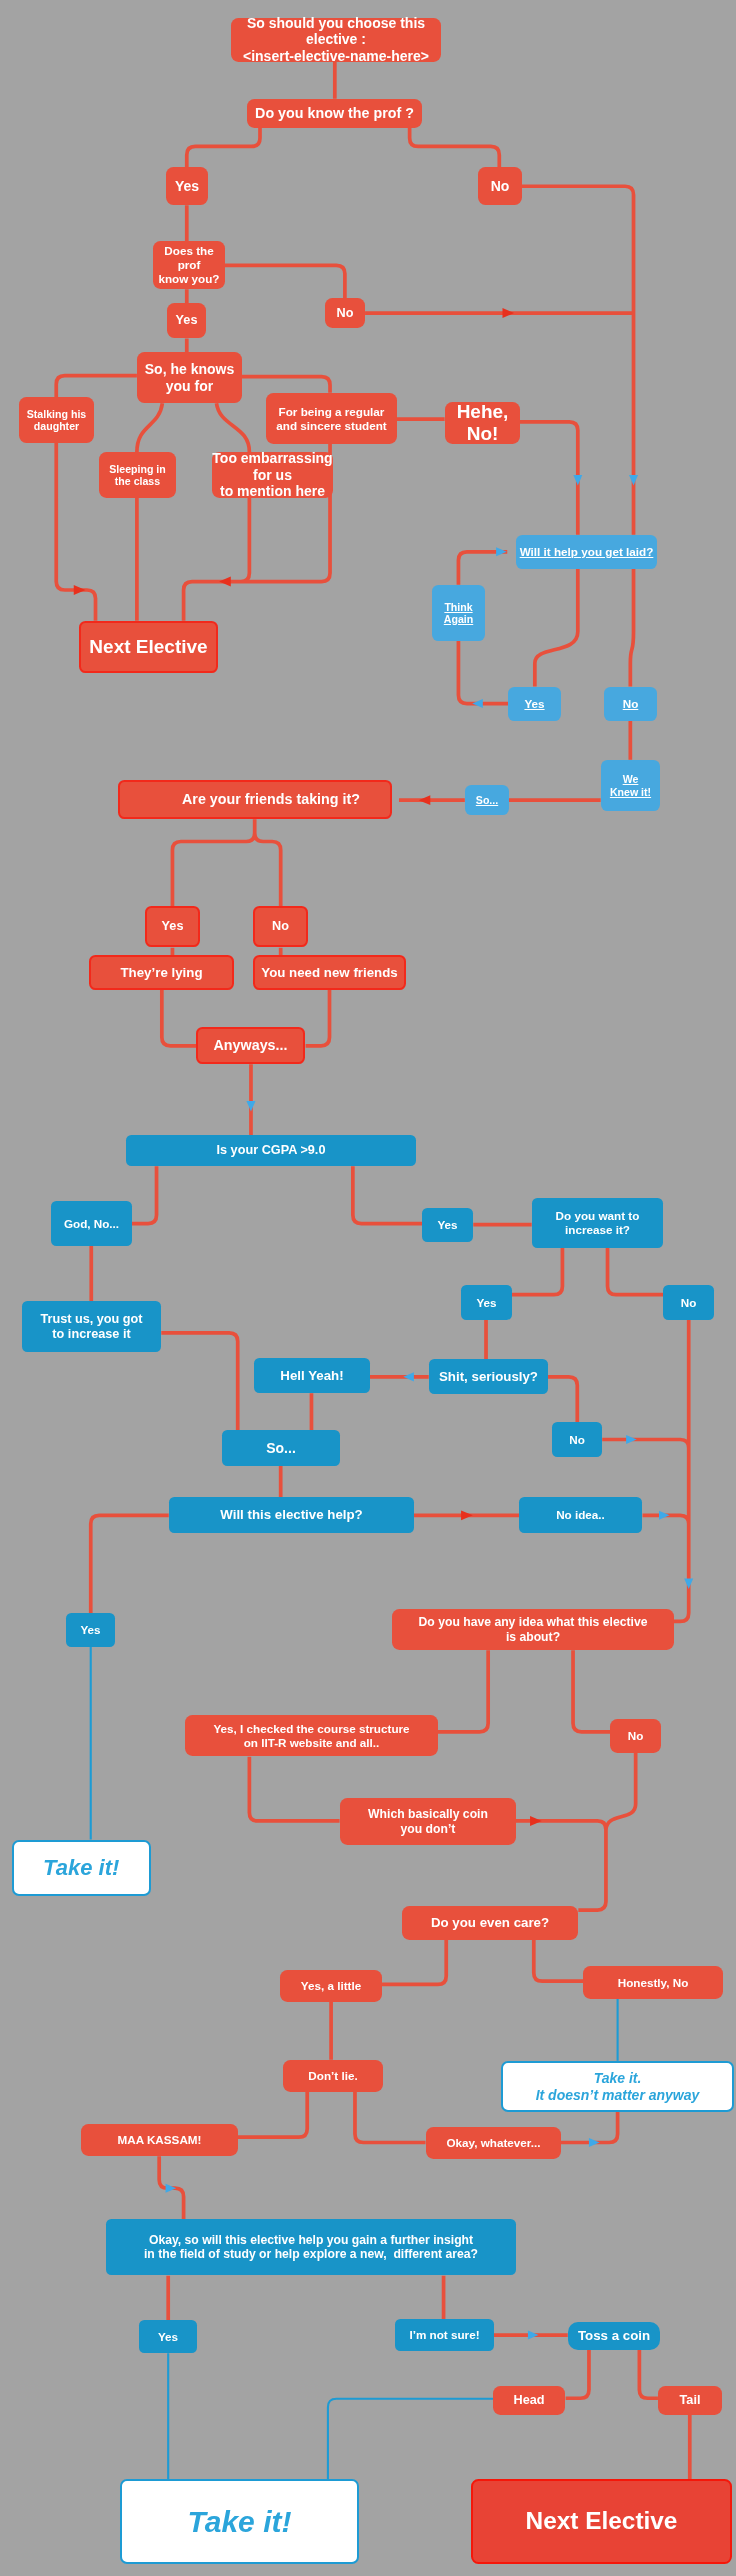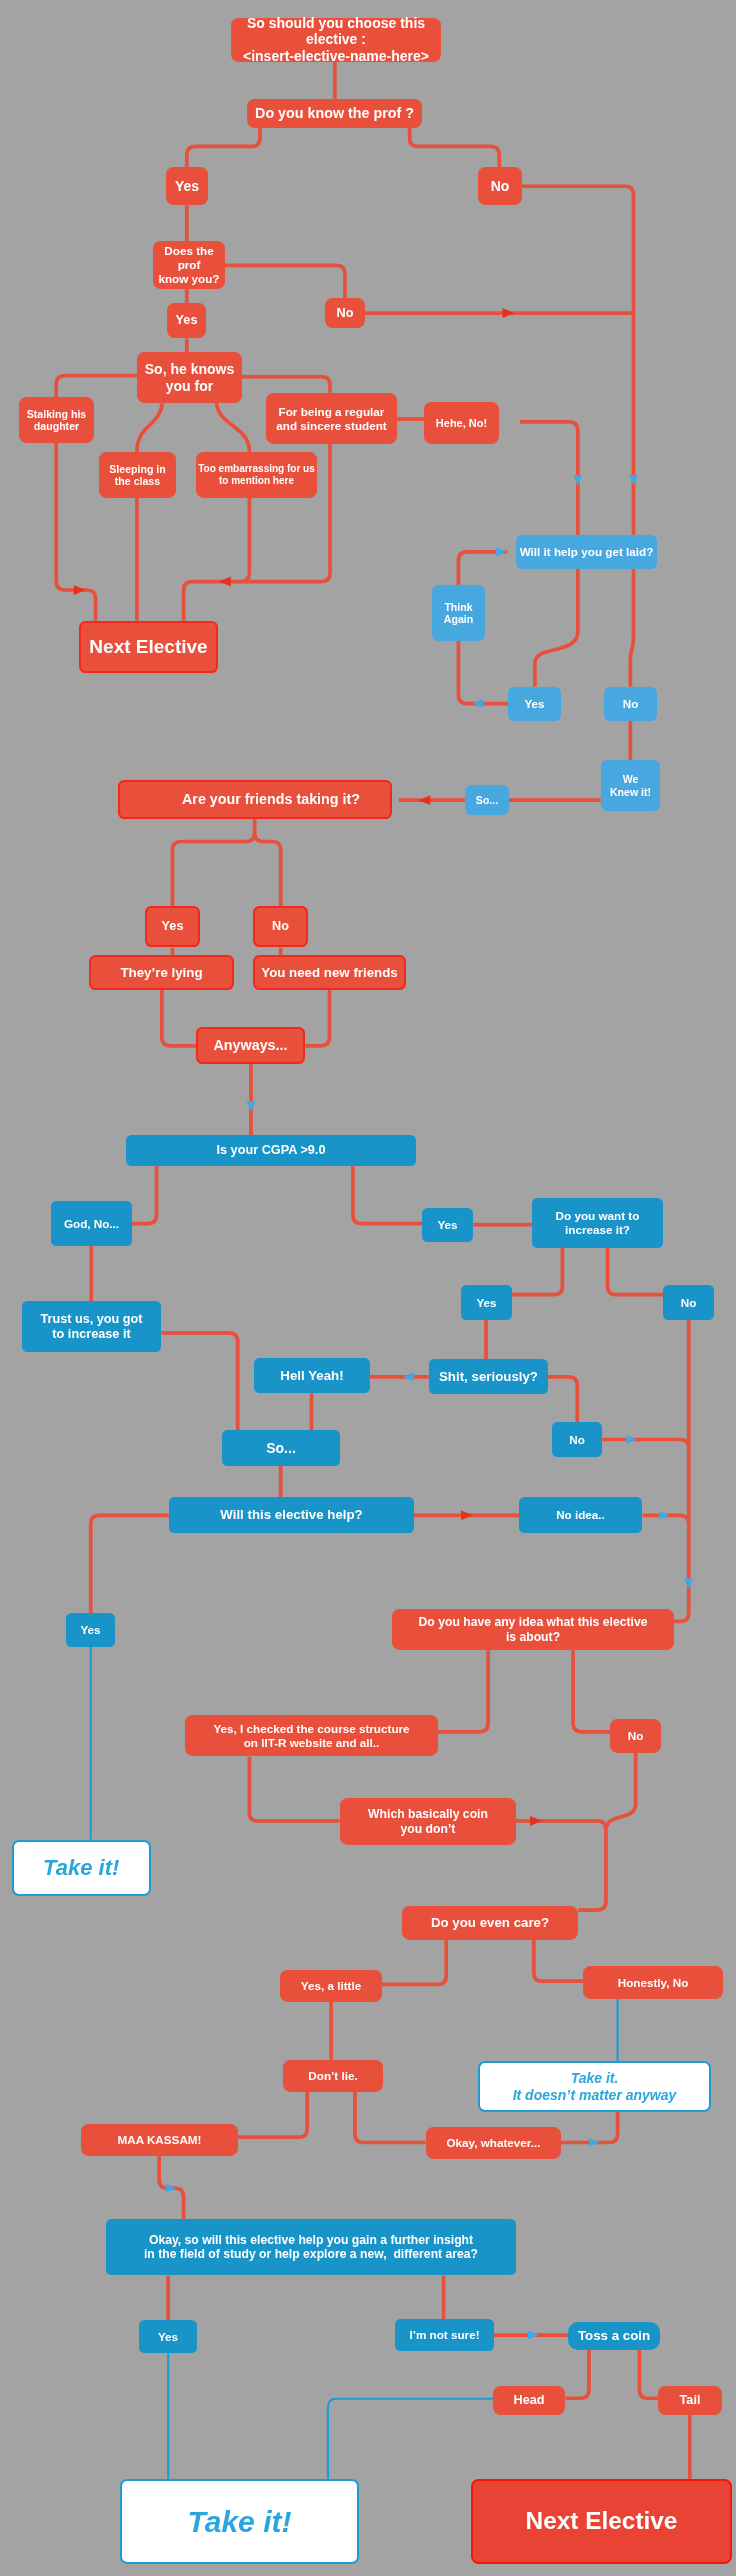--- a/index.html
+++ b/index.html
@@ -16,21 +16,21 @@
     display:flex;align-items:center;justify-content:center;
     text-align:center;color:#ffffff;
     line-height:1.18;white-space:pre-wrap;
     box-sizing:border-box;
     border-radius:7.4px;
     font-weight:bold;
   }
   .red   {background:#E8503C;}
   .red-b {background:#E8503C;border:2.1px solid #F2291B;border-radius:6.4px;}
   .red-big{background:#E84335;border:2.7px solid #F5170A;border-radius:7.4px;}
-  .blue-l{background:#47A8DF;border-radius:6.4px;}
+  .blue-l{background:#47A8DF;border-radius:6.4px;text-decoration:underline;}
   .blue-d{background:#1894C8;border-radius:5.3px;}
   .sq{border-radius:10px;}
   .outline{background:#ffffff;border:2.1px solid #1D9BD4;color:#2BA5DB;border-radius:7px;font-style:italic;}
 </style>
 </head>
 <body>
 
 <div id="canvas">
   <svg id="wires" viewBox="0 0 1389 4855" xmlns="http://www.w3.org/2000/svg">
     <path fill="none" stroke="#E8503C" stroke-width="7" stroke-linejoin="round" d="
@@ -136,25 +136,25 @@
     <div class="node red" style="left: 153px; top: 241px; width: 72px; height: 48px; font-size: 11.7px;">Does the prof
 know you?</div>
     <div class="node red" style="left: 167px; top: 303px; width: 39px; height: 35px; font-size: 12.7px;">Yes</div>
     <div class="node red" style="left: 325px; top: 298px; width: 40px; height: 30px; font-size: 12.7px;">No</div>
     <div class="node red" style="left: 137px; top: 352px; width: 105px; height: 51px; font-size: 14px;">So, he knows
 you for</div>
     <div class="node red" style="left: 19px; top: 397px; width: 75px; height: 46px; font-size: 10.6px;">Stalking his
 daughter</div>
     <div class="node red" style="left: 99px; top: 452px; width: 77px; height: 46px; font-size: 10.6px;">Sleeping in
 the class</div>
-    <div class="node red" style="left: 196px; top: 452px; width: 121px; height: 46px; font-size: 10px;">Too embarrassing for us
+    <div class="node red" style="left: 212px; top: 452px; width: 121px; height: 46px; font-size: 14px;">Too embarrassing for us
 to mention here</div>
     <div class="node red" style="left: 266px; top: 393px; width: 131px; height: 51px; font-size: 11.7px;">For being a regular
 and sincere student</div>
-    <div class="node red" style="left: 424px; top: 402px; width: 75px; height: 42px; font-size: 11px;">Hehe, No!</div>
+    <div class="node red" style="left: 445px; top: 402px; width: 75px; height: 42px; font-size: 19px;">Hehe, No!</div>
     <div class="node blue-l" style="left: 516px; top: 535px; width: 141px; height: 34px; font-size: 11.7px;">Will it help you get laid?</div>
     <div class="node blue-l" style="left: 432px; top: 585px; width: 53px; height: 56px; font-size: 10.6px;">Think
 Again</div>
     <div class="node blue-l" style="left: 508px; top: 687px; width: 53px; height: 34px; font-size: 11.7px;">Yes</div>
     <div class="node blue-l" style="left: 604px; top: 687px; width: 53px; height: 34px; font-size: 11.7px;">No</div>
     <div class="node blue-l" style="left: 601px; top: 760px; width: 59px; height: 51px; font-size: 10.6px;">We
 Knew it!</div>
     <div class="node blue-l" style="left: 465px; top: 785px; width: 44px; height: 30px; font-size: 10.6px;">So...</div>
     <div class="node red-b" style="left: 118px; top: 780px; width: 274px; height: 39px; font-size: 14.3px; padding-left: 32px;">Are your friends taking it?</div>
     <div class="node red-b" style="left: 145px; top: 906px; width: 55px; height: 41px; font-size: 12.7px;">Yes</div>
@@ -184,21 +184,21 @@
     <div class="node red" style="left: 185px; top: 1715px; width: 253px; height: 41px; font-size: 11.7px;">Yes, I checked the course structure
 on IIT-R website and all..</div>
     <div class="node red" style="left: 610px; top: 1719px; width: 51px; height: 34px; font-size: 11.7px;">No</div>
     <div class="node red" style="left: 340px; top: 1798px; width: 176px; height: 47px; font-size: 12.2px;">Which basically coin
 you don’t</div>
     <div class="node outline" style="left: 11.7px; top: 1840px; width: 139px; height: 56px; font-size: 22px;">Take it!</div>
     <div class="node red" style="left: 402px; top: 1906px; width: 176px; height: 34px; font-size: 13.3px; text-align: right;">Do you even care?</div>
     <div class="node red" style="left: 280px; top: 1970px; width: 102px; height: 32px; font-size: 11.7px;">Yes, a little</div>
     <div class="node red" style="left: 583px; top: 1966px; width: 140px; height: 33px; font-size: 11.7px;">Honestly, No</div>
     <div class="node red" style="left: 283px; top: 2060px; width: 100px; height: 32px; font-size: 11.7px;">Don’t lie.</div>
-    <div class="node outline" style="left: 478px; top: 2061px; width: 233px; height: 51px; font-size: 14px;">Take it.
+    <div class="node outline" style="left: 501px; top: 2061px; width: 233px; height: 51px; font-size: 14px;">Take it.
 It doesn’t matter anyway</div>
     <div class="node red" style="left: 81px; top: 2124px; width: 157px; height: 32px; font-size: 11.7px;">MAA KASSAM!</div>
     <div class="node red" style="left: 426px; top: 2127px; width: 135px; height: 32px; font-size: 11.7px;">Okay, whatever...</div>
     <div class="node blue-d" style="left: 106px; top: 2219px; width: 410px; height: 56px; font-size: 12.2px;">Okay, so will this elective help you gain a further insight
 in the field of study or help explore a new,  different area?</div>
     <div class="node blue-d" style="left: 139px; top: 2320px; width: 58px; height: 33px; font-size: 11.7px;">Yes</div>
     <div class="node blue-d" style="left: 395px; top: 2319px; width: 99px; height: 32px; font-size: 11.7px;">I’m not sure!</div>
     <div class="node blue-d sq" style="left: 568px; top: 2322px; width: 92px; height: 28px; font-size: 13.3px;">Toss a coin</div>
     <div class="node red" style="left: 493px; top: 2386px; width: 72px; height: 29px; font-size: 12.7px;">Head</div>
     <div class="node red" style="left: 658px; top: 2386px; width: 64px; height: 29px; font-size: 12.7px;">Tail</div>

